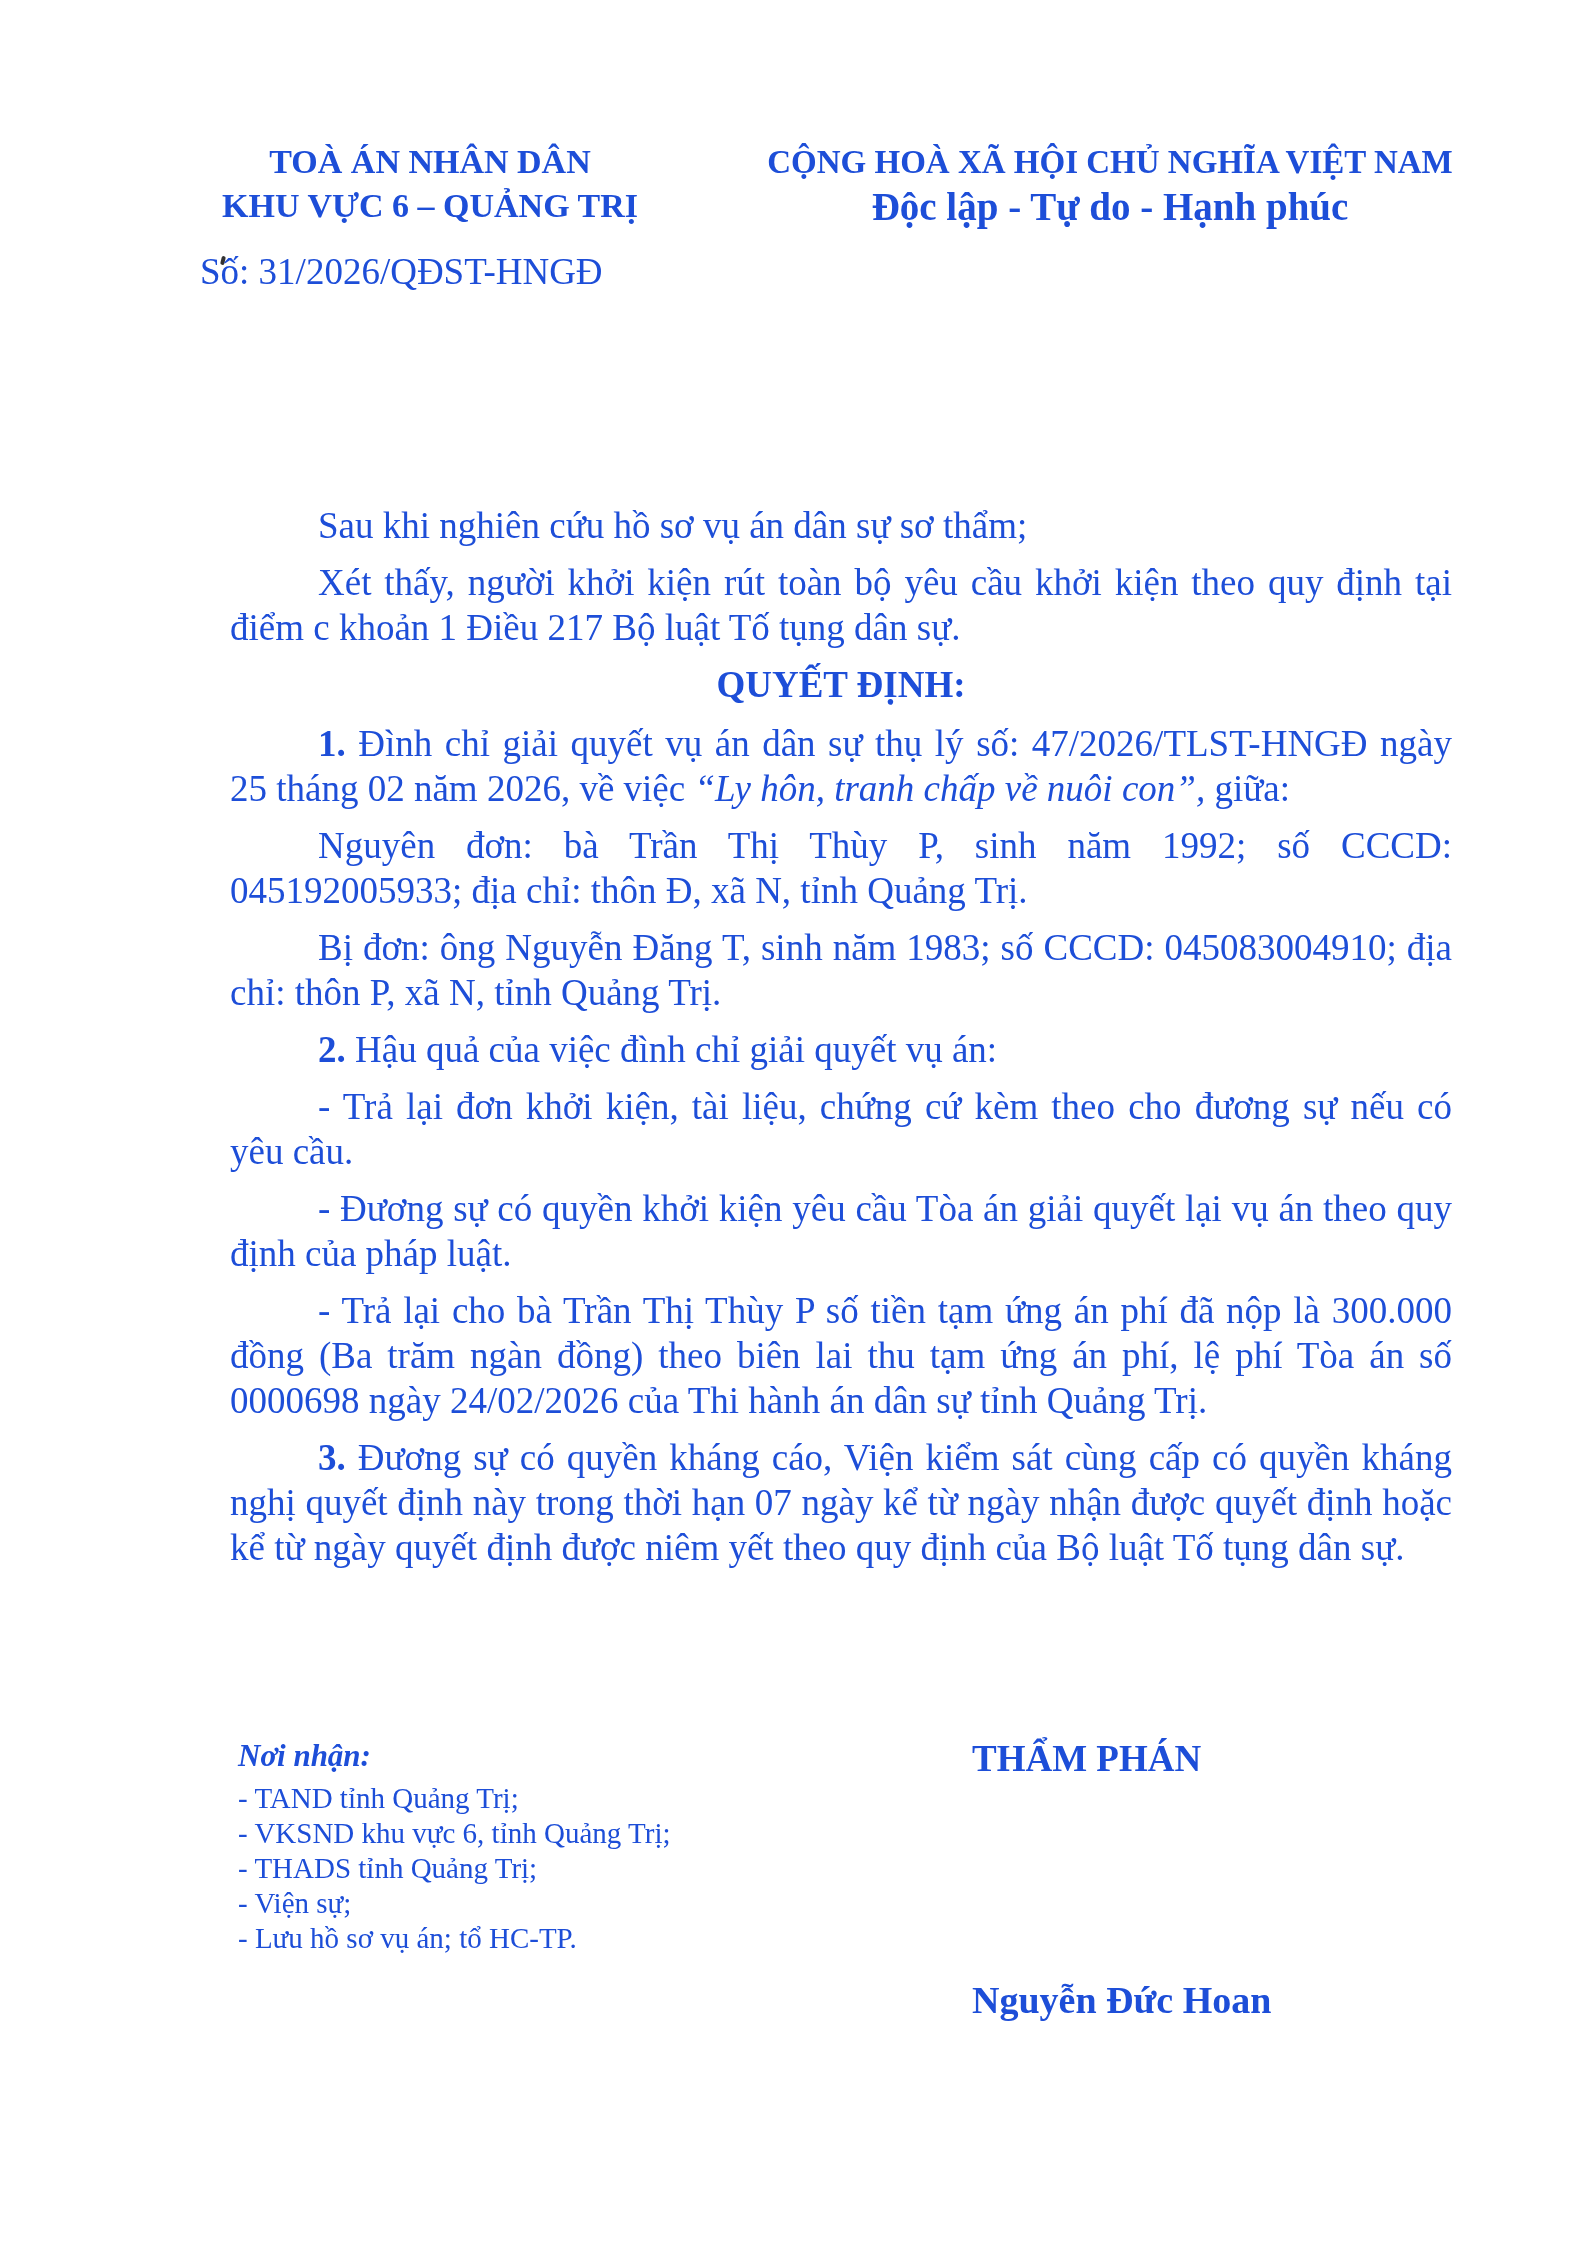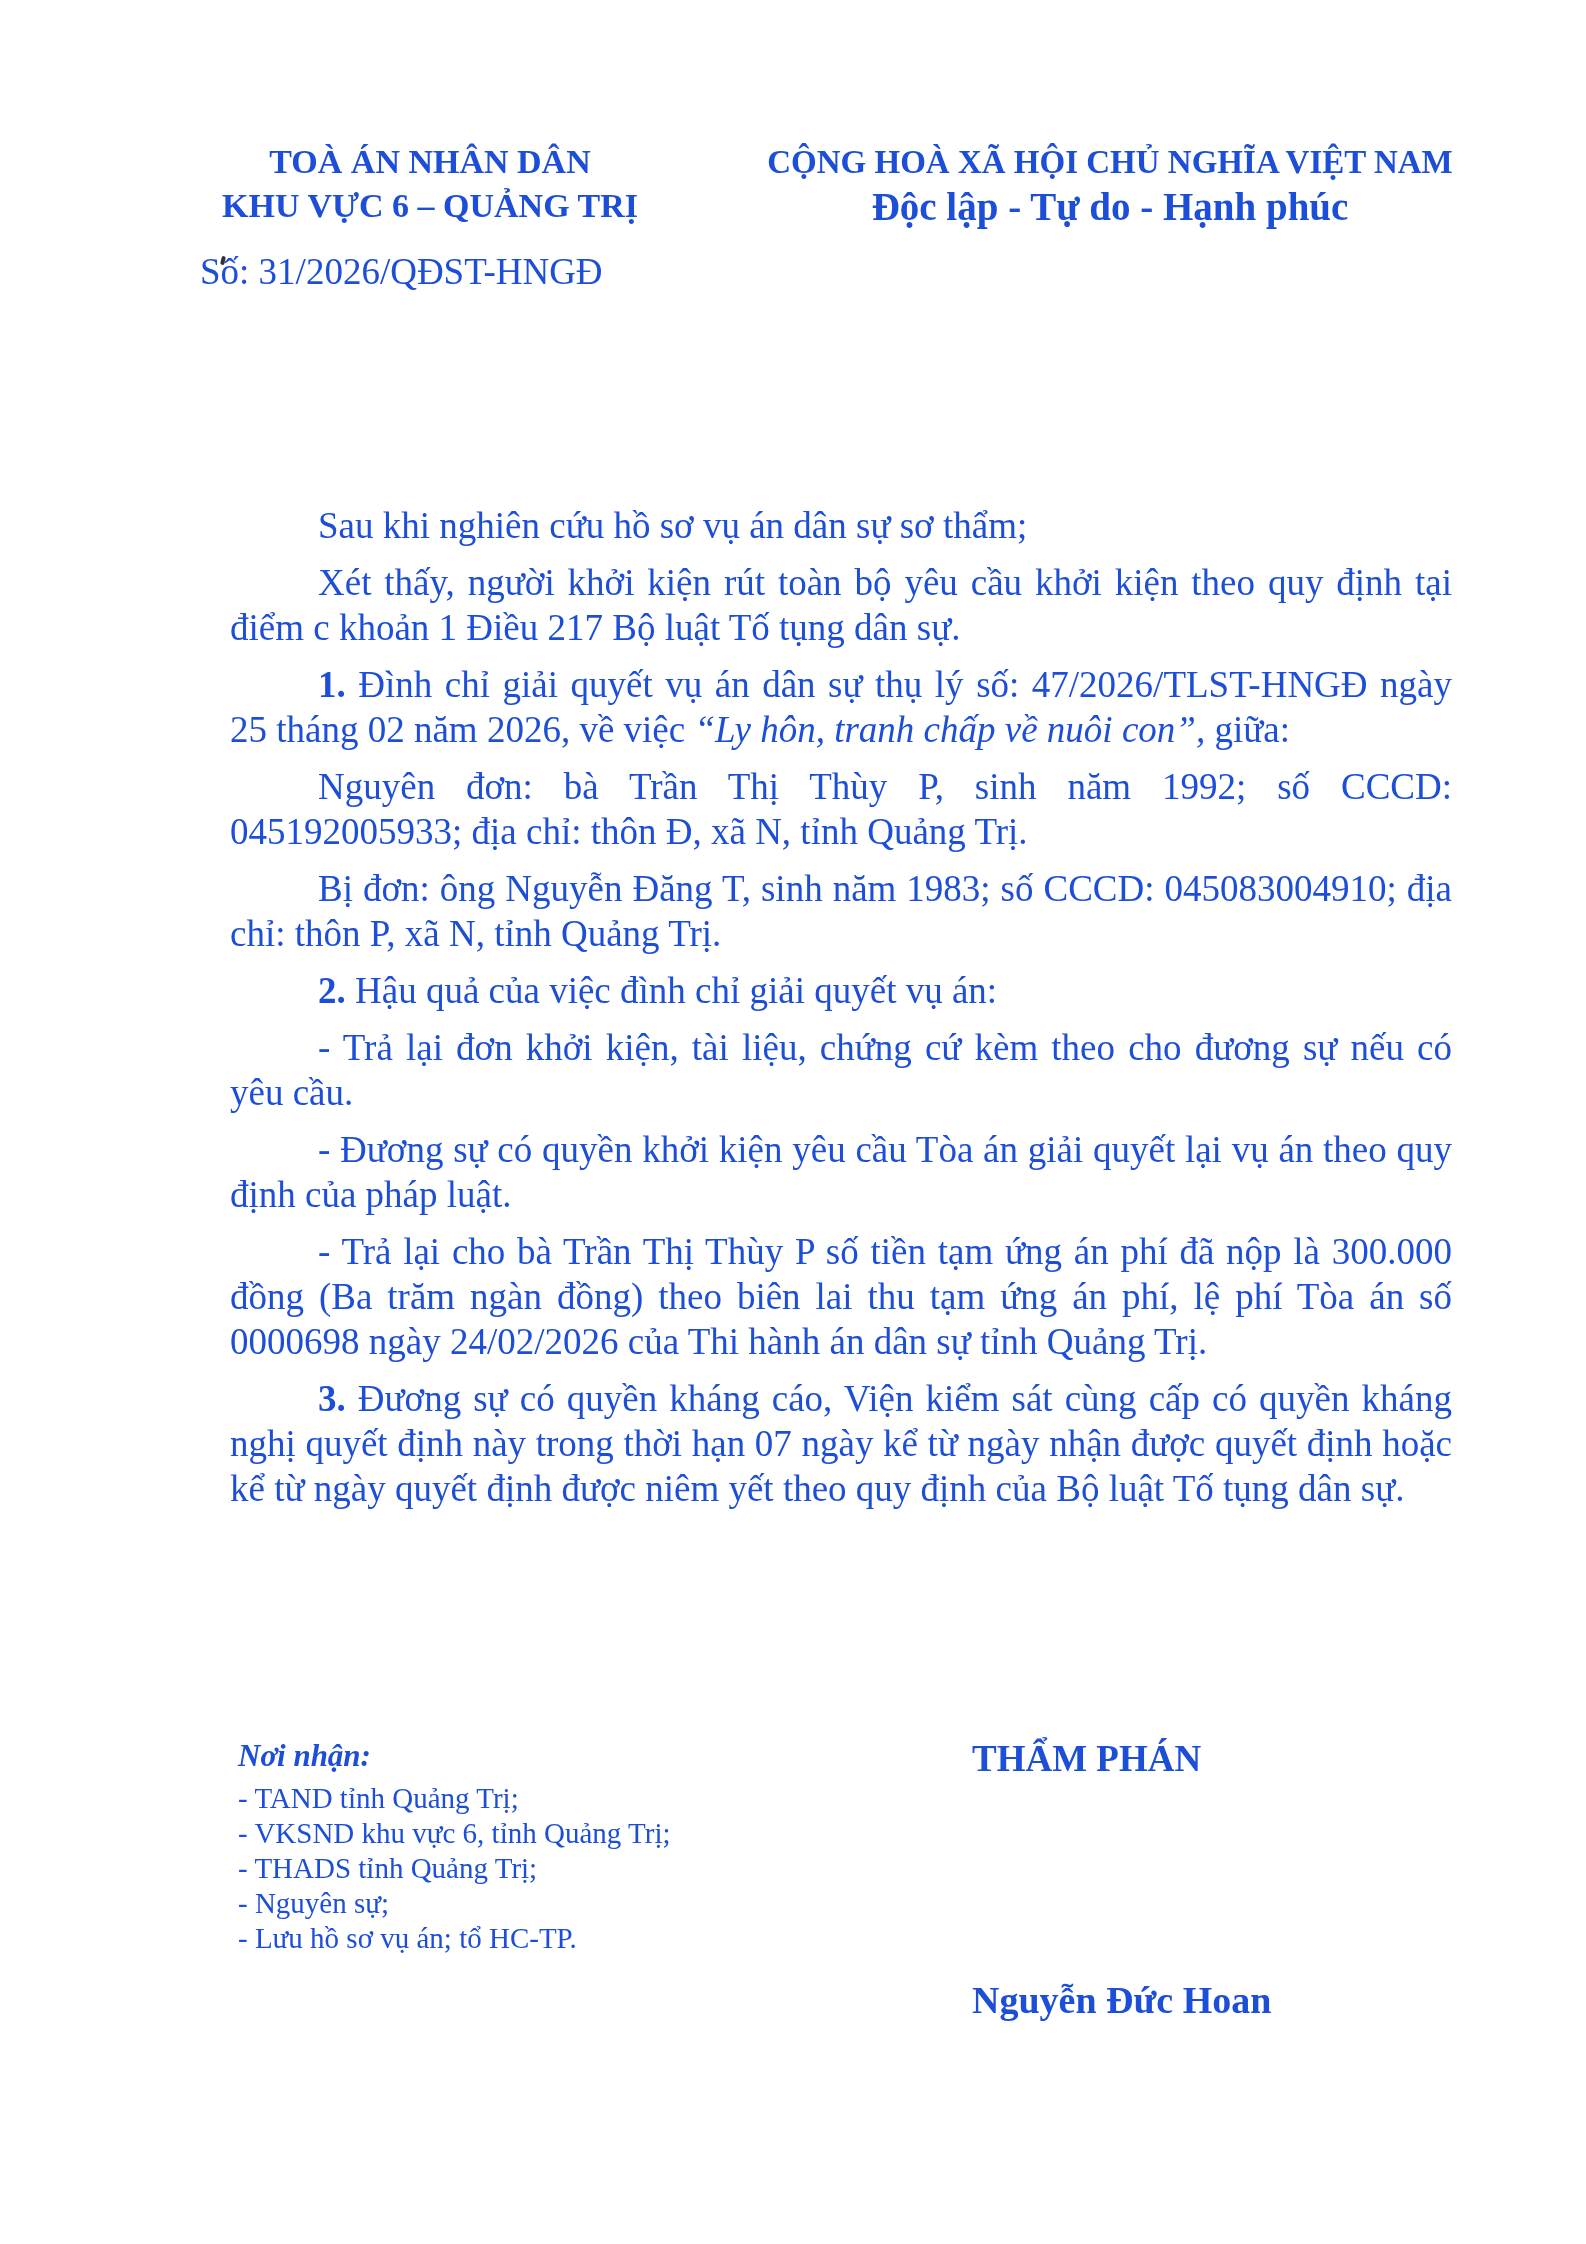--- a/index.html
+++ b/index.html
@@ -72,41 +72,42 @@
 
   <div class="artifact"></div>
 
   <div class="doc-number">Số: 31/2026/QĐST-HNGĐ</div>
 
 
   <div class="body">
     <p>Sau khi nghiên cứu hồ sơ vụ án dân sự sơ thẩm;</p>
     <p>Xét thấy, người khởi kiện rút toàn bộ yêu cầu khởi kiện theo quy định tại điểm c khoản 1 Điều 217 Bộ luật Tố tụng dân sự.</p>
 
+    <div class="decision-heading">QUYẾT ĐỊNH:</div>
 
     <p><b>1.</b><span> Đình chỉ giải quyết vụ án dân sự thụ lý số: 47/2026/TLST-HNGĐ ngày 25 tháng 02 năm 2026, về việc </span><i>“Ly hôn, tranh chấp về nuôi con”,</i><span> giữa:</span></p>
 
     <p>Nguyên đơn: bà Trần Thị Thùy P, sinh năm 1992; số CCCD: 045192005933; địa chỉ: thôn Đ, xã N, tỉnh Quảng Trị.</p>
     <p>Bị đơn: ông Nguyễn Đăng T, sinh năm 1983; số CCCD: 045083004910; địa chỉ: thôn P, xã N, tỉnh Quảng Trị.</p>
 
     <p><b>2.</b><span> Hậu quả của việc đình chỉ giải quyết vụ án:</span></p>
 
     <p>- Trả lại đơn khởi kiện, tài liệu, chứng cứ kèm theo cho đương sự nếu có yêu cầu.</p>
     <p>- Đương sự có quyền khởi kiện yêu cầu Tòa án giải quyết lại vụ án theo quy định của pháp luật.</p>
     <p>- Trả lại cho bà Trần Thị Thùy P số tiền tạm ứng án phí đã nộp là 300.000 đồng (Ba trăm ngàn đồng) theo biên lai thu tạm ứng án phí, lệ phí Tòa án số 0000698 ngày 24/02/2026 của Thi hành án dân sự tỉnh Quảng Trị.</p>
 
     <p><b>3.</b><span> Đương sự có quyền kháng cáo, Viện kiểm sát cùng cấp có quyền kháng nghị quyết định này trong thời hạn 07 ngày kể từ ngày nhận được quyết định hoặc kể từ ngày quyết định được niêm yết theo quy định của Bộ luật Tố tụng dân sự.</span></p>
   </div>
 
   <div class="recipients">
     <div class="recipients-label">Nơi nhận:</div>
     <div>- TAND tỉnh Quảng Trị;</div>
     <div>- VKSND khu vực 6, tỉnh Quảng Trị;</div>
     <div>- THADS tỉnh Quảng Trị;</div>
-    <div>- Nguyên sự;</div>
+    <div>- Viện sự;</div>
     <div>- Lưu hồ sơ vụ án; tổ HC-TP.</div>
   </div>
 
   <div class="signature">
     <div class="signer-title">THẨM PHÁN</div>
     <div class="signer-name">Nguyễn Đức Hoan</div>
   </div>
 
 </div>
 

